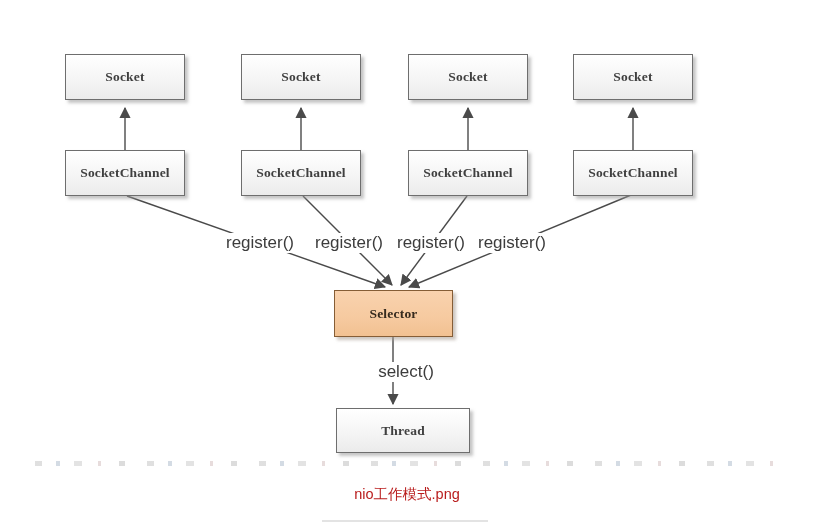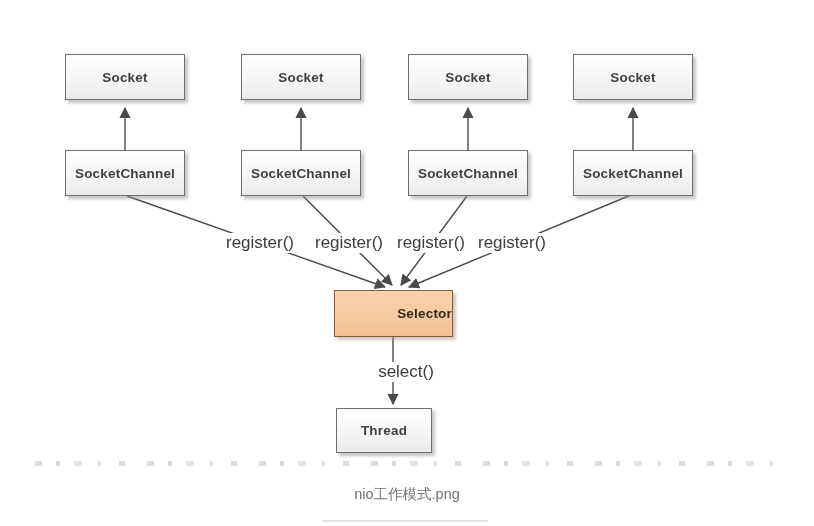--- a/index.html
+++ b/index.html
@@ -16,44 +16,44 @@
     box-sizing:border-box;
     display:flex;align-items:center;justify-content:center;
     width:120px;height:46px;
     background:linear-gradient(180deg,#ffffff 0%,#f5f5f5 55%,#ebebeb 100%);
     border:1px solid #6e6e6e;
     box-shadow:3px 3px 3px rgba(150,150,150,0.55);
     color:#3f3f3f;
     font-size:13.5px;font-weight:600;
     letter-spacing:0.2px;
     z-index:2;
+    font-family:Liberation Serif, serif;
   }
   .node.selector{
     width:119px;height:47px;
     background:linear-gradient(180deg,#f9d2ae 0%,#f6caa0 60%,#f1c191 100%);
     border:1.5px solid #855d36;
     color:#352a1e;
     box-shadow:3px 3px 3px rgba(170,160,150,0.6);
-    justify-content:flex-end;
   }
   .wire-label{
     position:absolute;
     transform:translate(-50%,-50%);
     background:#ffffff;
     padding:0 3px;
     color:#3c3c3c;
     font-size:17px;
     z-index:3;
     white-space:nowrap;
   }
   .caption{
     position:absolute;
     left:407px;top:494px;
     transform:translate(-50%,-50%);
-    color:#737373;
+    color:#b91c1c;
     font-size:14.5px;
     z-index:2;
     white-space:nowrap;
   }
   .clipped-text-row{
     position:absolute;
     left:35px;top:461px;
     width:748px;height:5px;
     z-index:2;
     opacity:.85;
@@ -129,21 +129,21 @@
   <div class="wire-label" style="left:349px;top:243px">register()</div>
   <div class="wire-label" style="left:431px;top:243px">register()</div>
   <div class="wire-label" style="left:512px;top:243px">register()</div>
 
   <div class="node selector" style="left:334px;top:290px">
       <span>Selector</span>
     </div>
 
   <div class="wire-label" style="left:406px;top:372px">select()</div>
 
-  <div class="node" style="left:336px;top:408px;width:96px;height:45px">
+  <div class="node" style="left:336px;top:408px;width:134px;height:45px">
       <span>Thread</span>
     </div>
 
   <div class="clipped-text-row"></div>
 
   <div class="caption">nio工作模式.png</div>
 
   <div class="bottom-divider"></div>
 
 </div>

